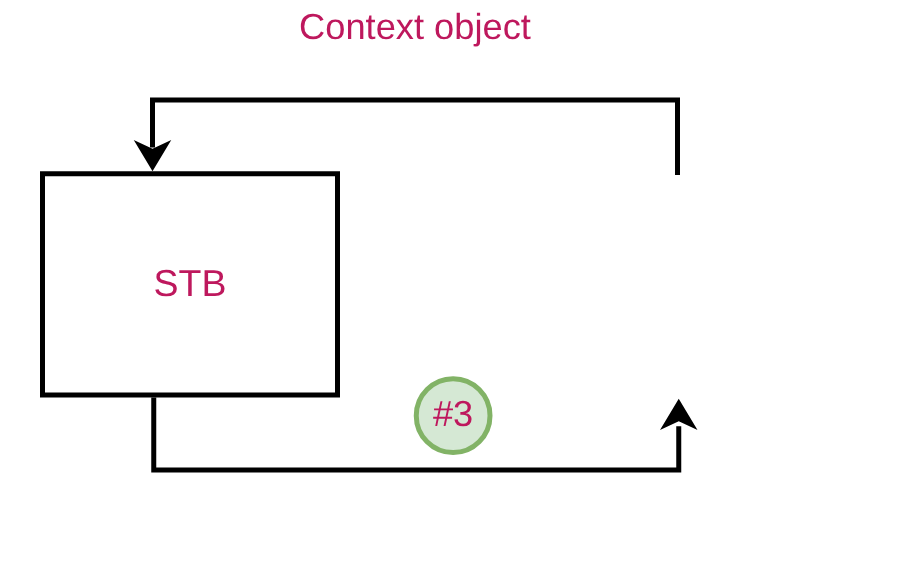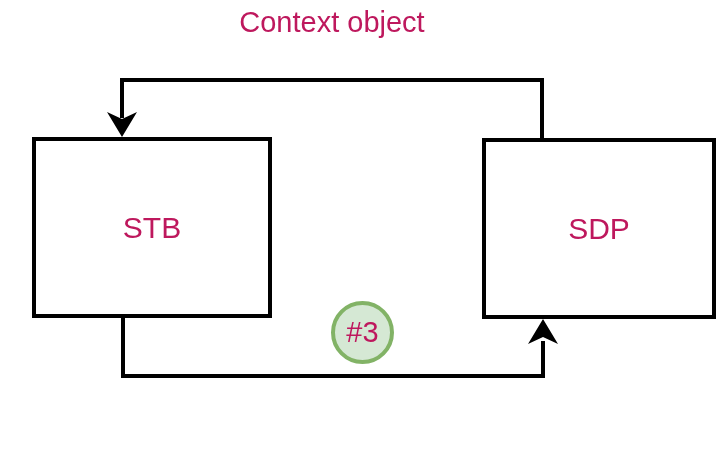--- a/index.html
+++ b/index.html
@@ -94,22 +94,19 @@
     <path d="M 123 316 L 123 376 L 543 376 L 543 341" fill="none" stroke="#000000" stroke-width="4"></path>
     <path d="M 543 319 L 528 344 L 543 337 L 558 344 Z" fill="#000000" stroke="none"></path>
   </svg>
 
   <div class="edge-label edge-label-top">Context object</div>
 
   <div class="node node-stb">
     <span>STB</span>
   </div>
 
-  <div class="node node-sdp">
-    <span>SDP</span>
-  </div>
 
   <div class="badge">
     <span>#3</span>
   </div>
 
 
 </div>
 
 </body></html>

